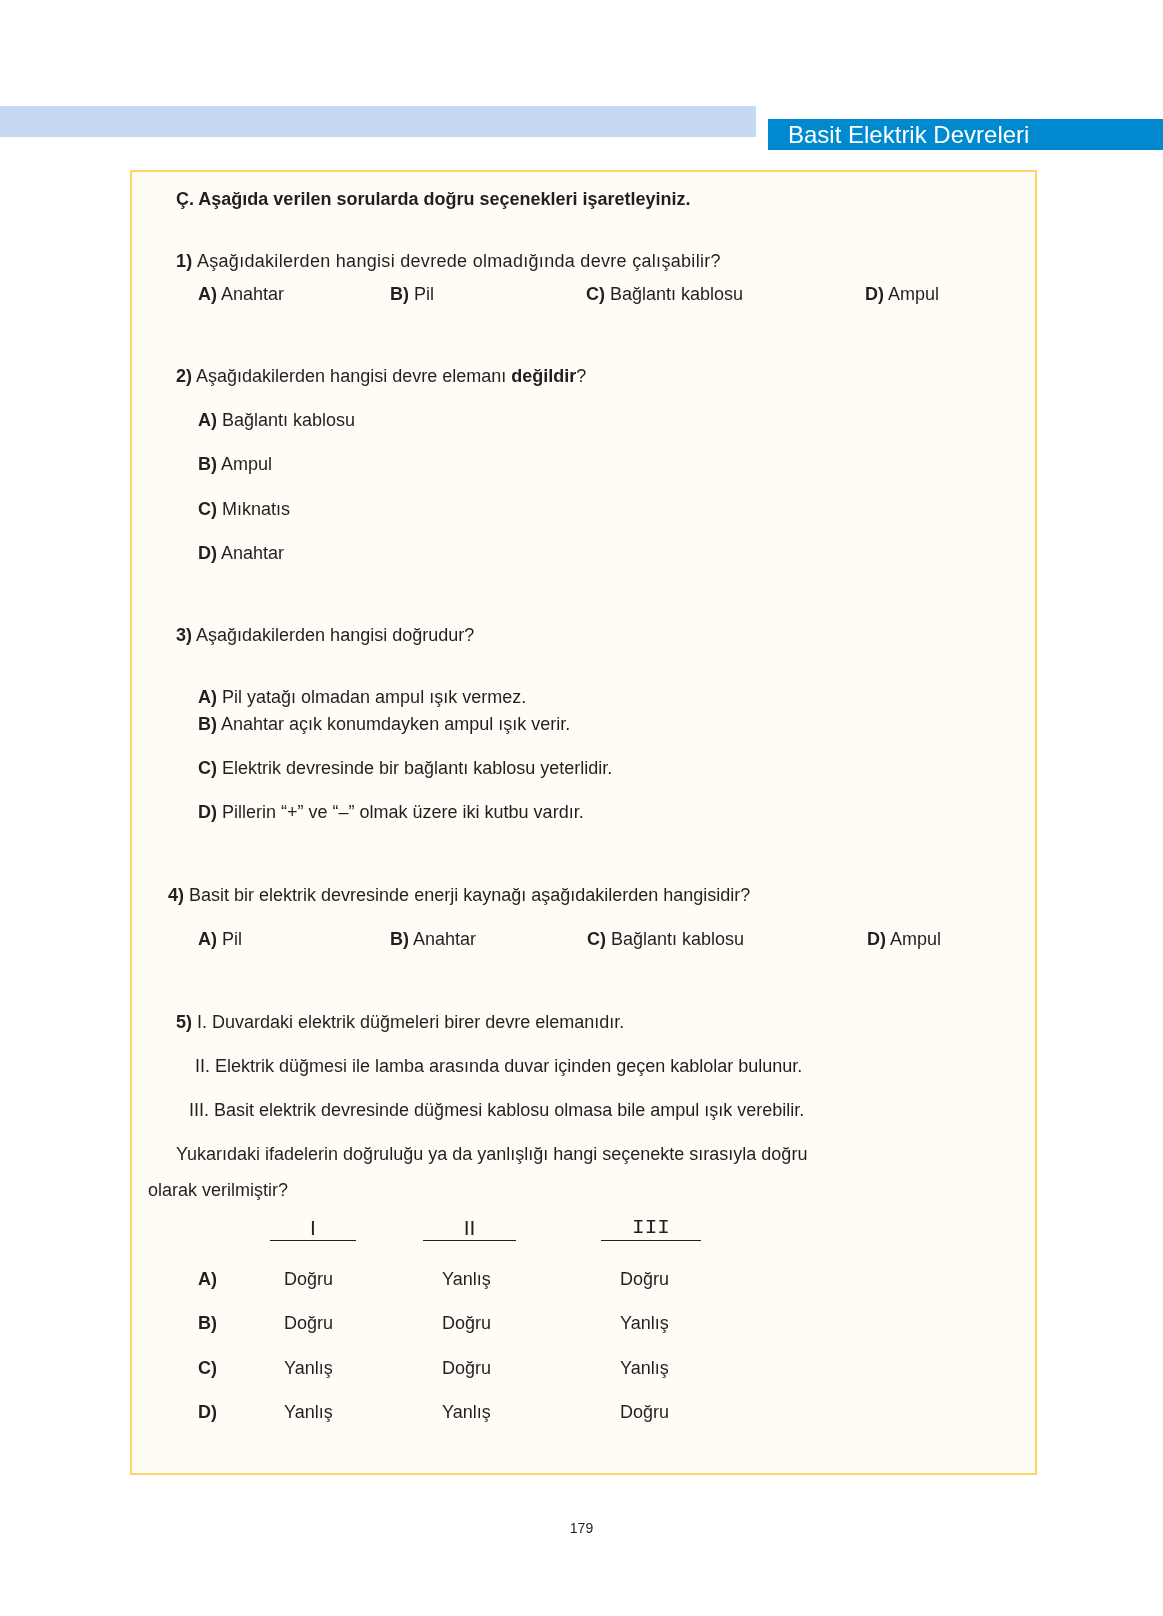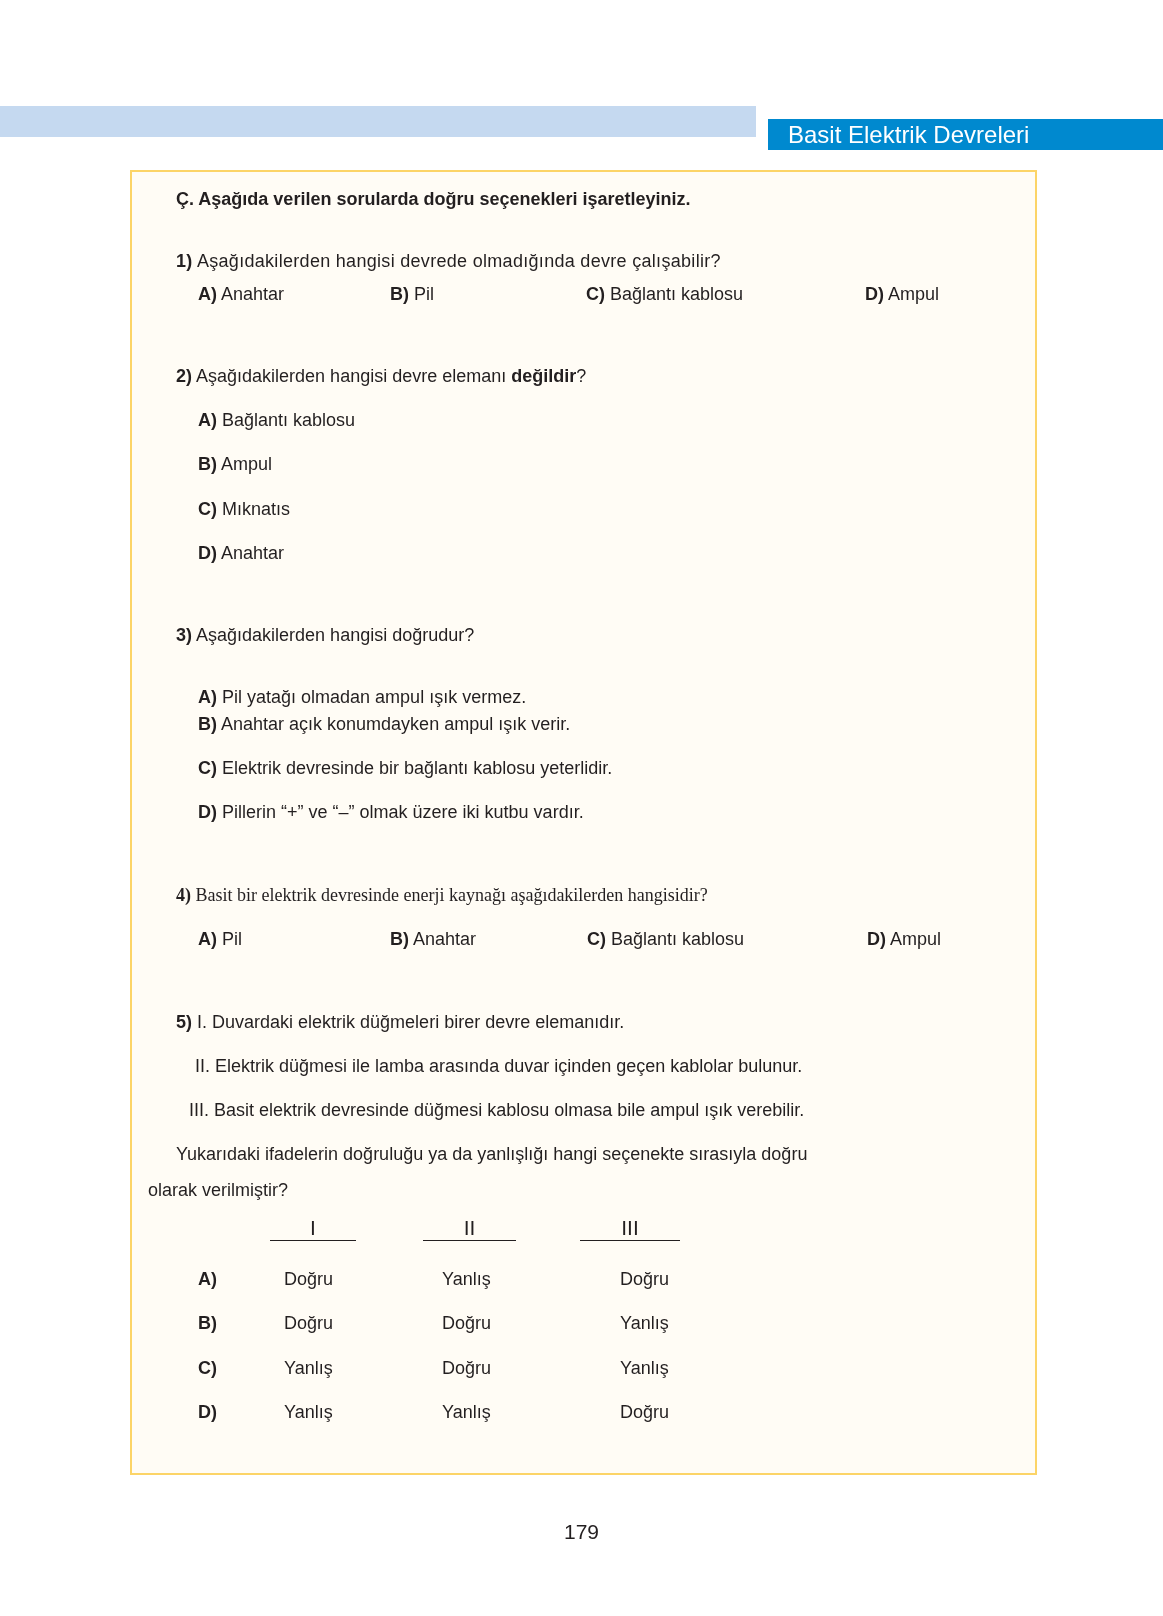--- a/index.html
+++ b/index.html
@@ -14,21 +14,21 @@
     background: #0089cf; color: #ffffff; font-size: 24px; line-height: 31px;
     padding-left: 20px; box-sizing: border-box; margin-top: 13px;
   }
   .box {
     position: absolute; left: 130px; top: 170px; width: 907px; height: 1305px;
     background: #fffcf5; border: 2px solid #fcd467; box-sizing: border-box;
   }
   .t { position: absolute; font-size: 18px; white-space: nowrap; line-height: 24px; }
   .b { font-weight: bold; }
   .tbl-head { position: absolute; top: 1216px; height: 24px; border-bottom: 1.5px solid #231f20; text-align: center; font-size: 21px; line-height: 24px; }
-  .pg { position: absolute; left: 0; width: 1163px; top: 1520px; text-align: center; font-size: 21px; }
+  .pg { position: absolute; left: 0; width: 1163px; top: 1520px; text-align: center; font-size: 14px; }
 </style>
 </head>
 <body>
 
 <div class="hdr-band"></div>
 <div class="hdr-title">Basit Elektrik Devreleri</div>
 
 <div class="box"></div>
 
 <div class="t b" style="left:176px;top:187px;">Ç. Aşağıda verilen sorularda doğru seçenekleri işaretleyiniz.</div>
@@ -53,41 +53,41 @@
 
 <div class="t" style="left:176px;top:623px;text-align:center;">
   <span class="b">3)</span>
   <span>Aşağıdakilerden hangisi doğrudur?</span>
 </div>
 <div class="t" style="left:198px;top:668px;margin-top:17px;"><span class="b">A)</span> <span>Pil yatağı olmadan ampul ışık vermez.</span></div>
 <div class="t" style="left:198px;top:712px;"><span class="b">B)</span> <span>Anahtar açık konumdayken ampul ışık verir.</span></div>
 <div class="t" style="left:198px;top:756px;"><span class="b">C)</span> <span>Elektrik devresinde bir bağlantı kablosu yeterlidir.</span></div>
 <div class="t" style="left:198px;top:800px;"><span class="b">D)</span> <span>Pillerin “+” ve “–” olmak üzere iki kutbu vardır.</span></div>
 
-<div class="t" style="left:176px;top:883px;font-family:Liberation Serif, serif;">
+<div class="t" style="left:168px;top:883px;">
   <span class="b">4)</span>
   <span>Basit bir elektrik devresinde enerji kaynağı aşağıdakilerden hangisidir?</span>
 </div>
 <div class="t" style="left:198px;top:927px;"><span class="b">A)</span> <span>Pil</span></div>
 <div class="t" style="left:390px;top:927px;"><span class="b">B)</span> <span>Anahtar</span></div>
 <div class="t" style="left:587px;top:927px;"><span class="b">C)</span> <span>Bağlantı kablosu</span></div>
 <div class="t" style="left:867px;top:927px;"><span class="b">D)</span> <span>Ampul</span></div>
 
 <div class="t" style="left:176px;top:1010px;">
   <span class="b">5)</span>
   <span>I. Duvardaki elektrik düğmeleri birer devre elemanıdır.</span>
 </div>
 <div class="t" style="left:195px;top:1054px;">II. Elektrik düğmesi ile lamba arasında duvar içinden geçen kablolar bulunur.</div>
 <div class="t" style="left:189px;top:1098px;">III. Basit elektrik devresinde düğmesi kablosu olmasa bile ampul ışık verebilir.</div>
 <div class="t" style="left:176px;top:1142px;">Yukarıdaki ifadelerin doğruluğu ya da yanlışlığı hangi seçenekte sırasıyla doğru</div>
 <div class="t" style="left:148px;top:1178px;">olarak verilmiştir?</div>
 
 <div class="tbl-head" style="left:270px;width:86px;">I</div>
 <div class="tbl-head" style="left:423px;width:93px;">II</div>
-<div class="tbl-head" style="left:580px;width:100px;">III</div>
+<div class="tbl-head" style="left:601px;width:100px;font-family:Liberation Mono, monospace;">III</div>
 
 <div>
   <div class="t b" style="left:198px;top:1267px;">A)</div>
   <div class="t" style="left:284px;top:1267px;">Doğru</div>
   <div class="t" style="left:442px;top:1267px;">Yanlış</div>
   <div class="t" style="left:620px;top:1267px;">Doğru</div>
 </div>
 <div>
   <div class="t b" style="left:198px;top:1311px;">B)</div>
   <div class="t" style="left:284px;top:1311px;">Doğru</div>

